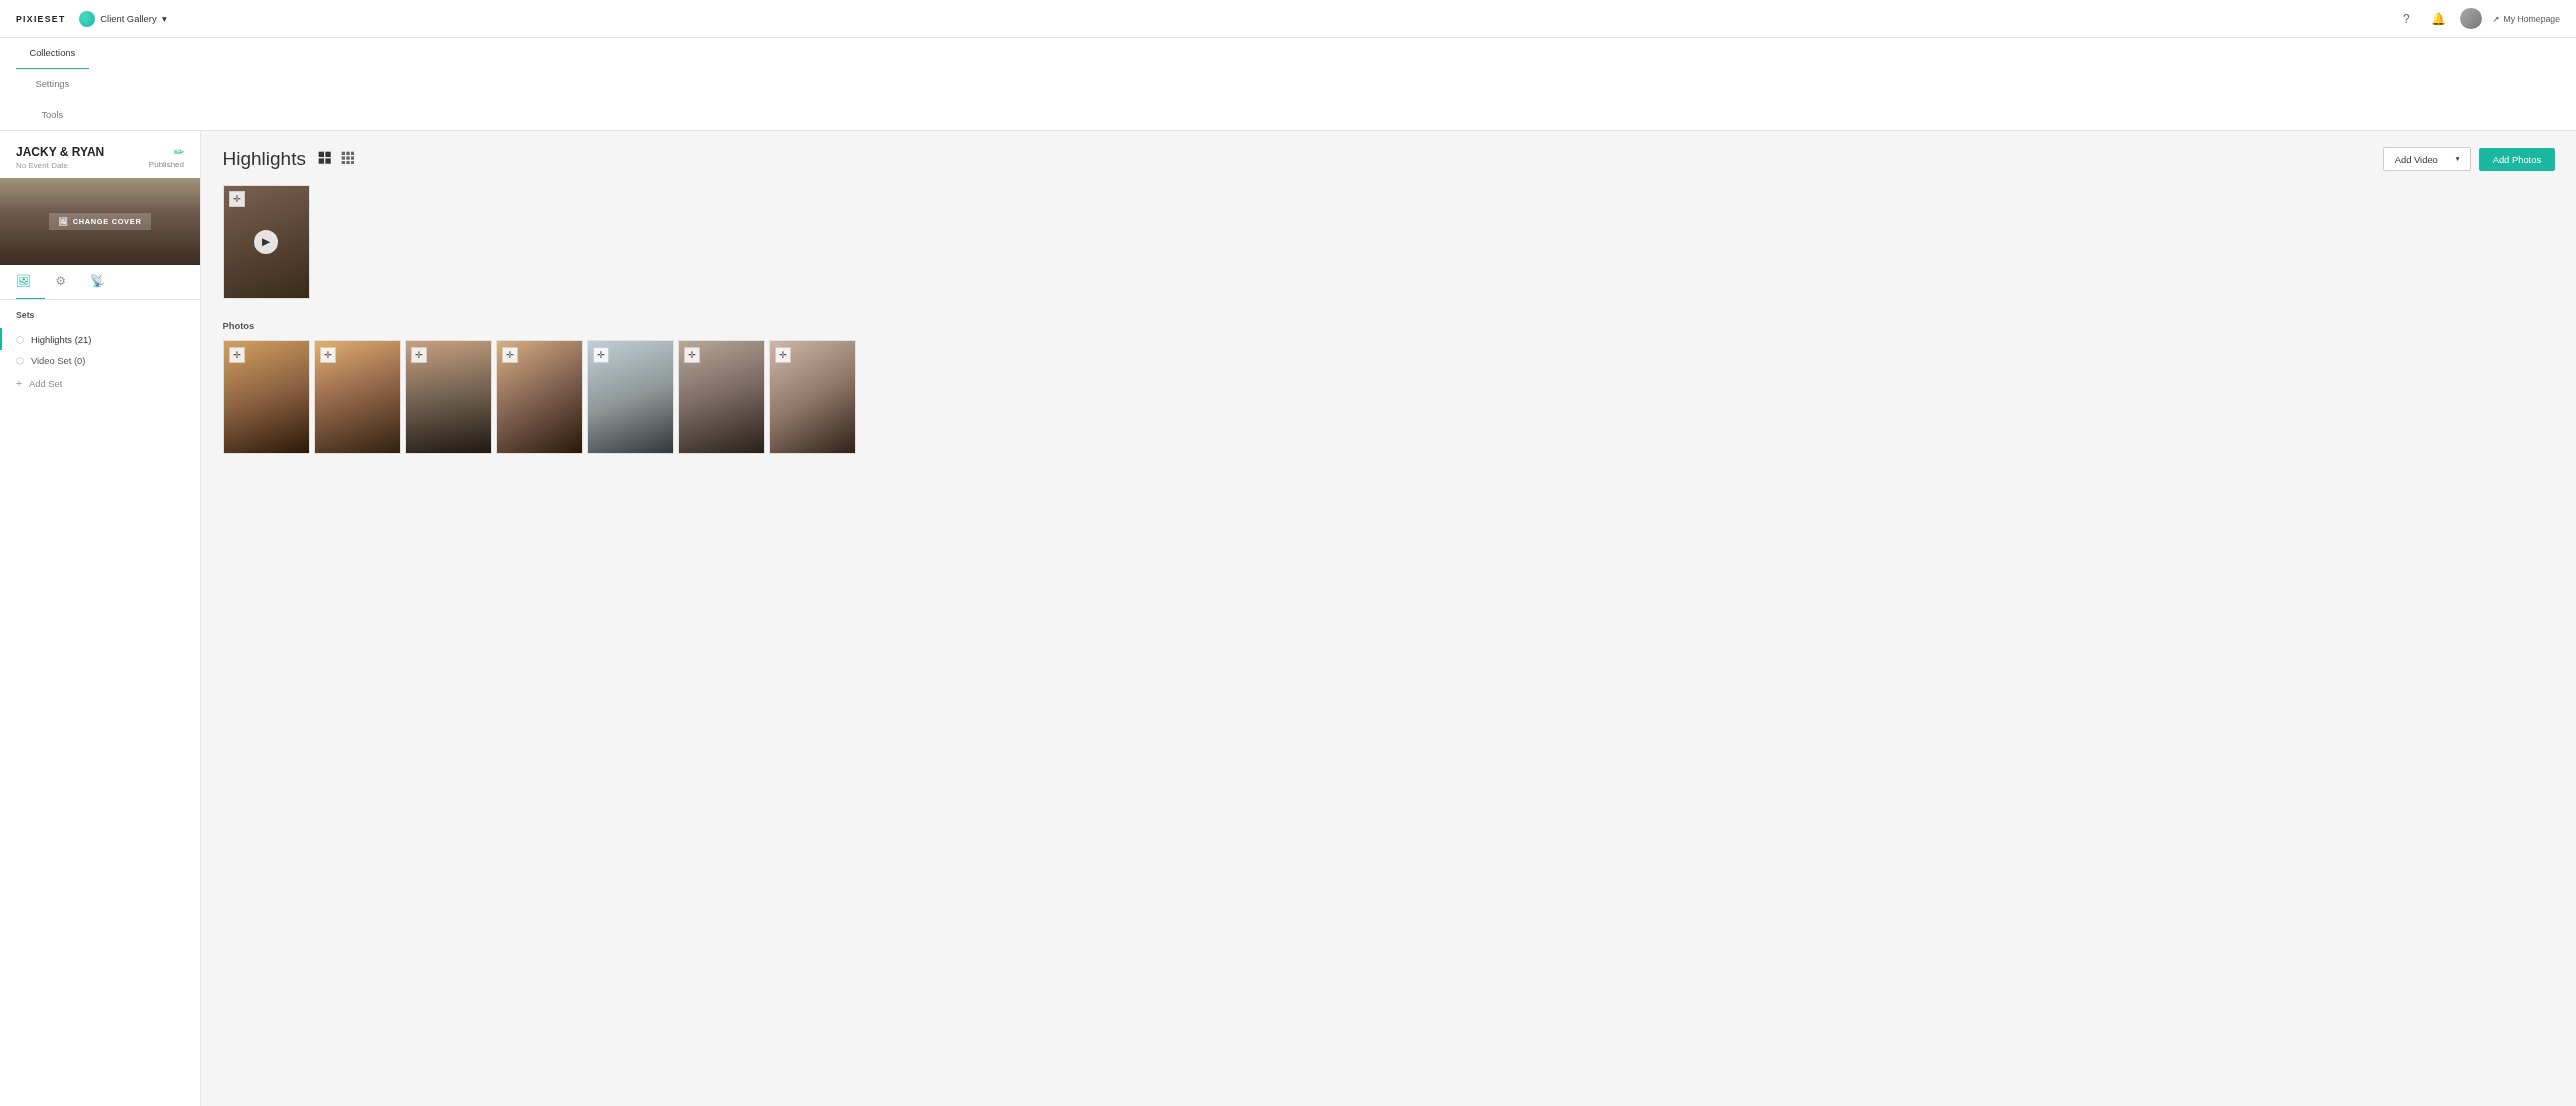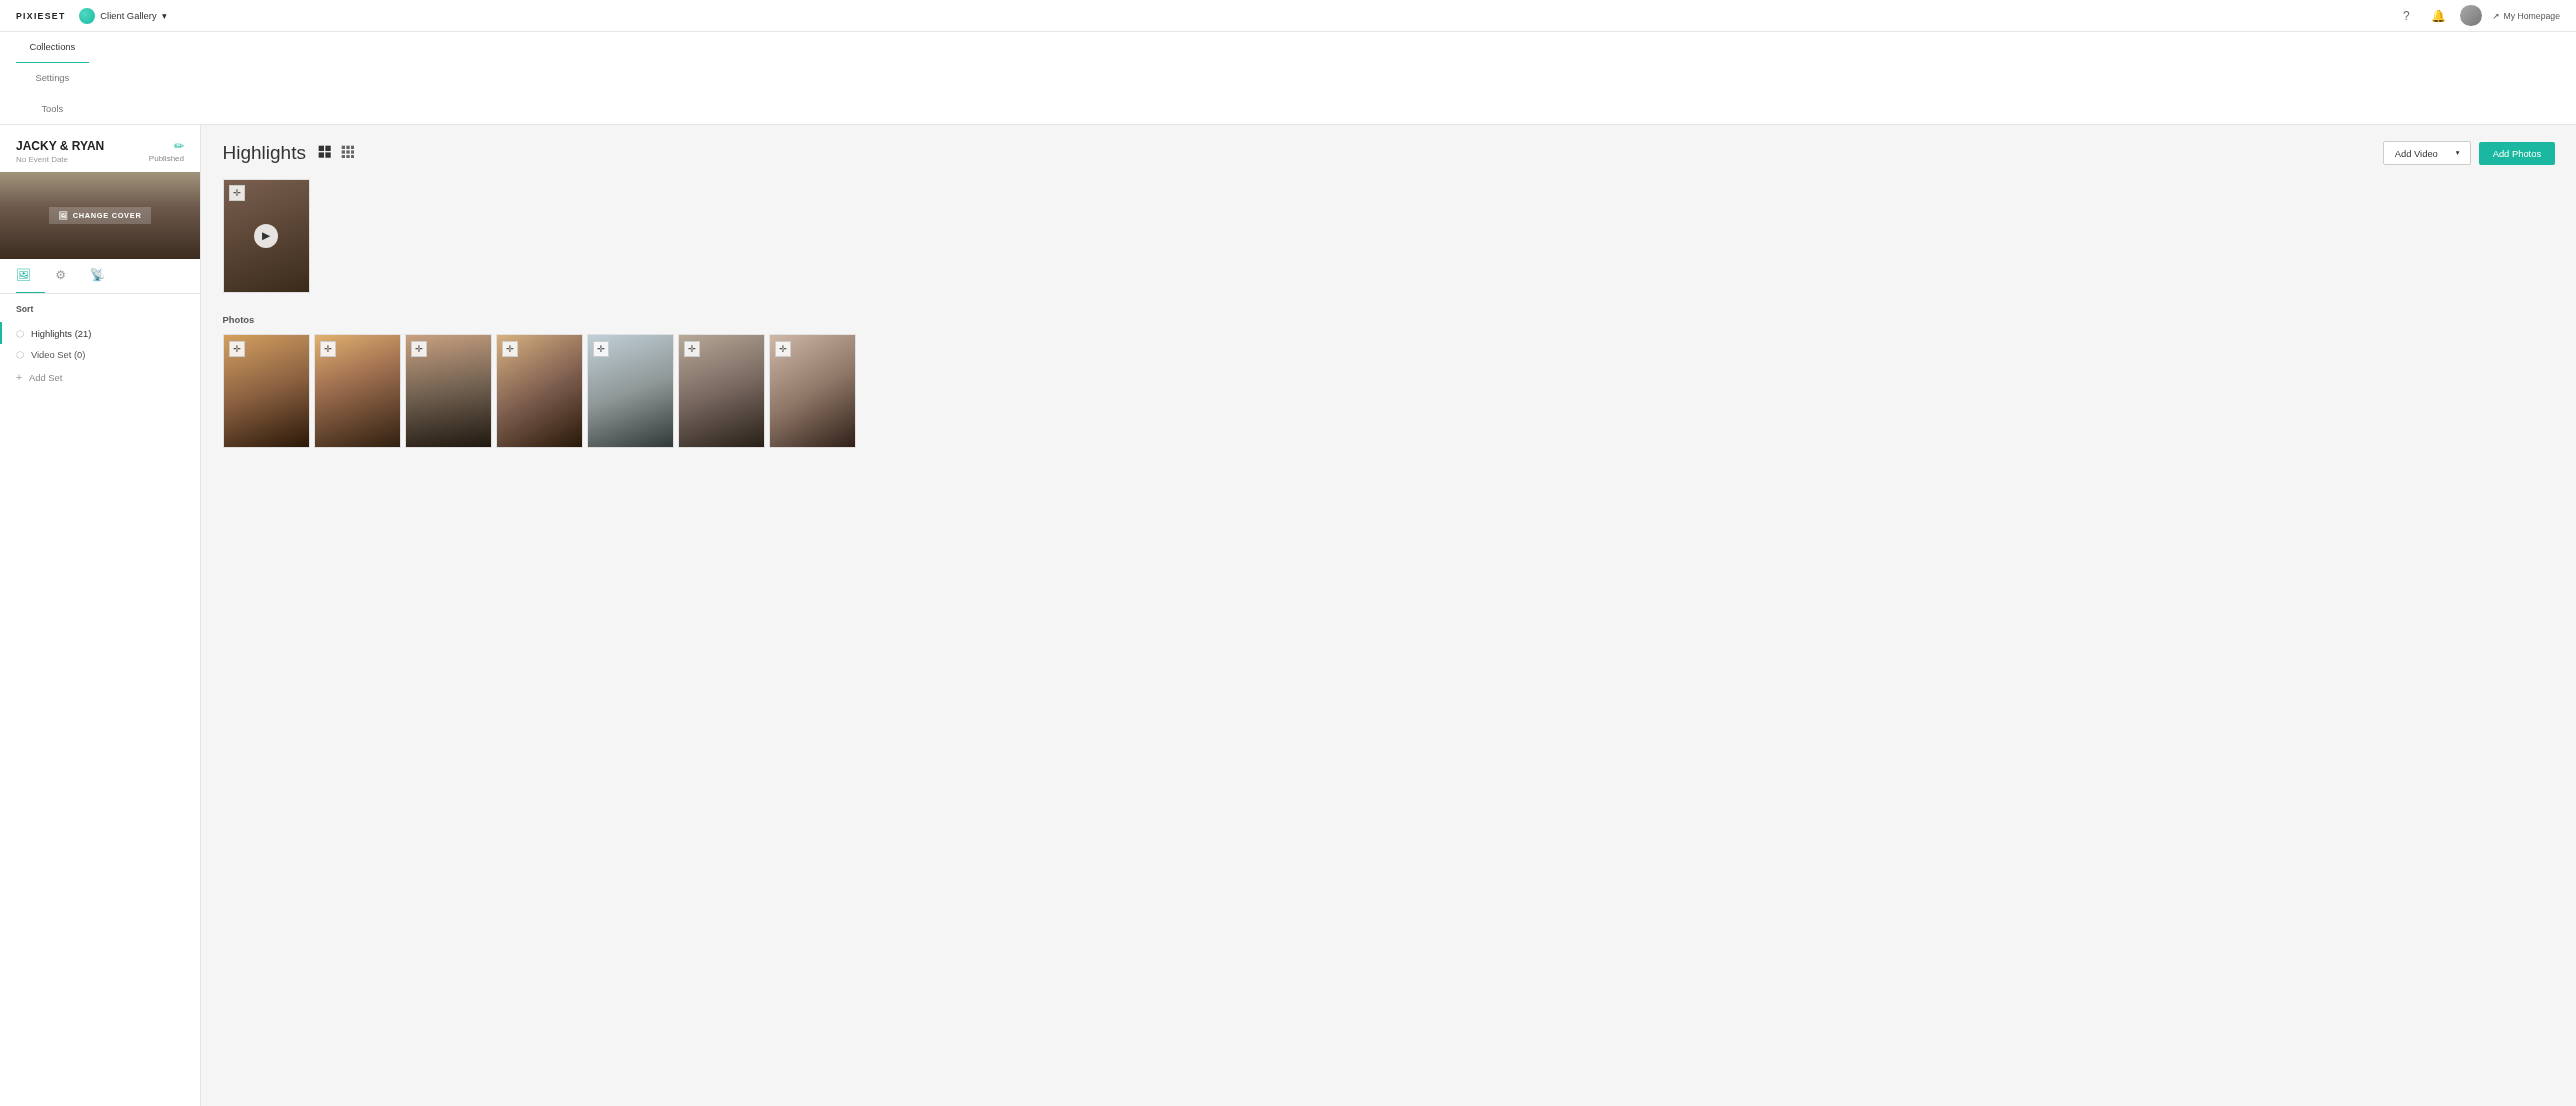--- a/index.html
+++ b/index.html
@@ -1,21 +1,21 @@
 <!DOCTYPE html>
 <html style="font-size:10.7px"><head>
   <meta charset="utf-8">
   <style>
     * { box-sizing: border-box; margin: 0; padding: 0; }
     body { font-family: -apple-system, BlinkMacSystemFont, 'Segoe UI', Arial, sans-serif; background: #f5f5f5; color: #333; font-size: 9.4px; }
 
     
     .top-nav {
       background: #fff;
-      height: 32px;
+      height: 38px;
       display: flex;
       align-items: center;
       padding: 0 16px;
       border-bottom: 0.7px solid #e5e5e5;
       justify-content: space-between;
     }
     .top-nav-left { display: flex; align-items: center; gap: 13.4px; }
     .logo { font-size: 8.7px; font-weight: 700; letter-spacing: 1.3px; color: #222; }
     .gallery-selector {
       display: flex; align-items: center; gap: 5.4px; cursor: pointer;
@@ -330,21 +330,21 @@
       </div>
     </div>
 
     <div class="sidebar-tabs">
       <div class="sidebar-tab active">🖼</div>
       <div class="sidebar-tab" style="margin-left:10.7px;">⚙</div>
       <div class="sidebar-tab" style="margin-left:10.7px;">📡</div>
     </div>
 
     <div class="sets-section">
-      <div class="sets-label">Sort</div>
+      <div class="sets-label">Sets</div>
 
       <div class="set-item active">
         <span class="set-drag-icon">⬡</span>
         <span>Highlights (21)</span>
       </div>
 
       <div class="set-item">
         <span class="set-drag-icon">⬡</span>
         <span>Video Set (0)</span>
       </div>

